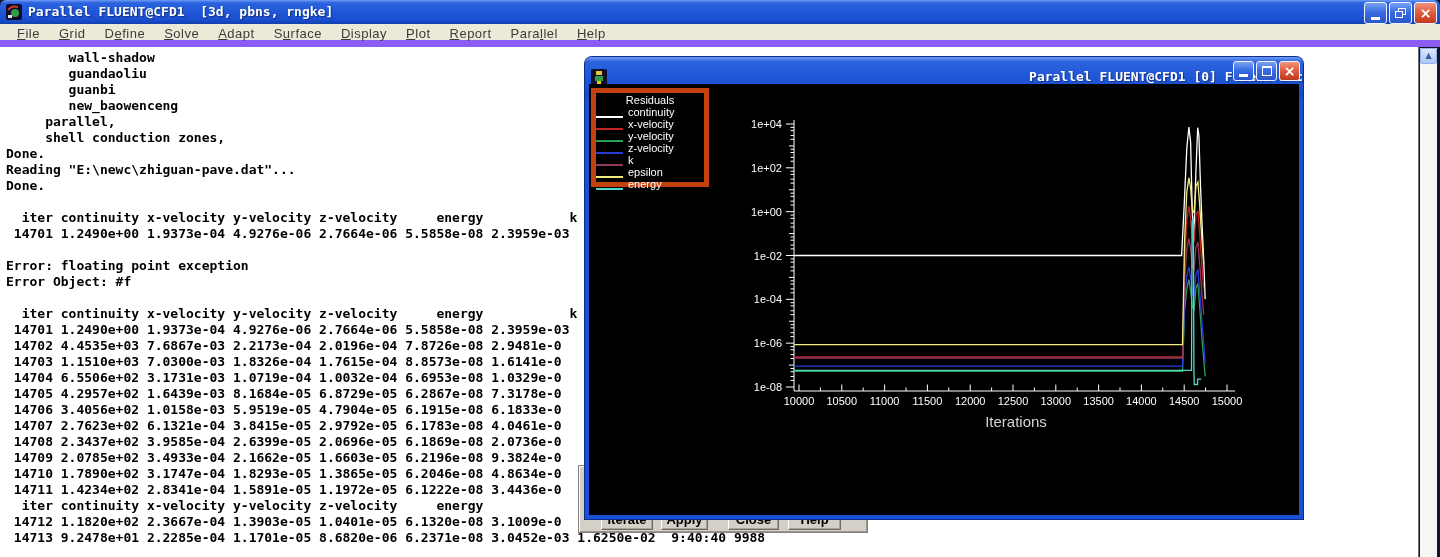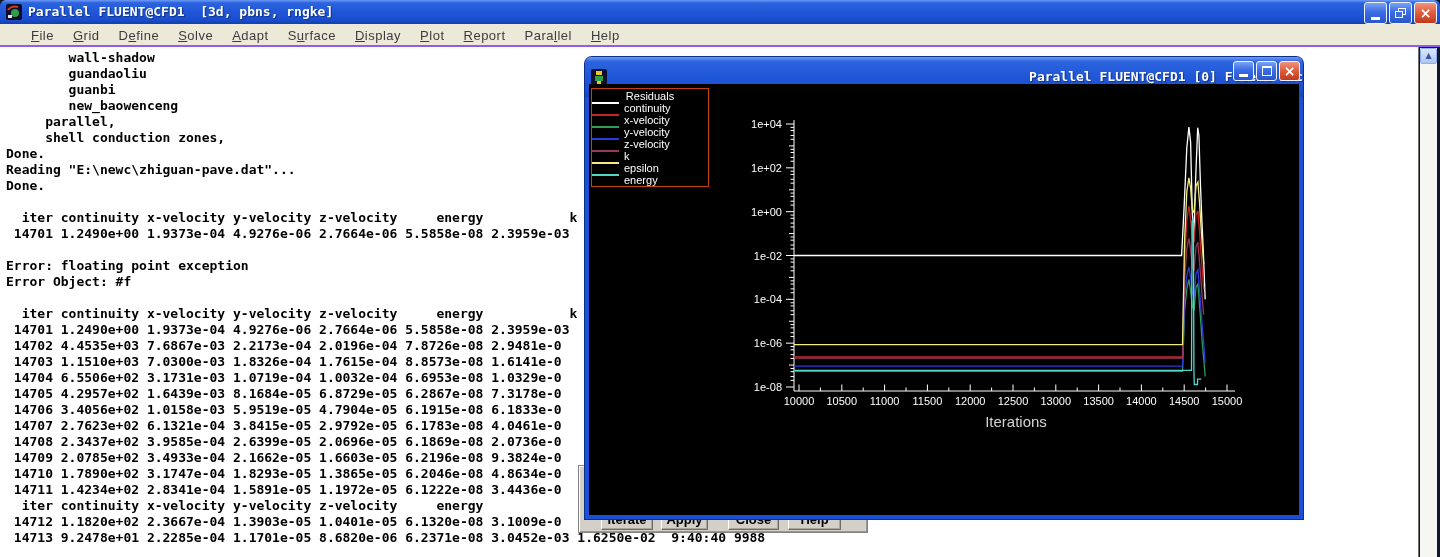--- a/index.html
+++ b/index.html
@@ -19,21 +19,21 @@
   .xp-btn.close-btn{background:linear-gradient(180deg,#f09480 0%,#e1603f 45%,#bf3a1c 100%);}
   .glyph-min{display:block;width:9px;height:3px;background:#fff;margin-top:11px;}
   .glyph-x{font:bold 14px/14px "DejaVu Sans",sans-serif;}
   .glyph-restore{width:11px;height:10px;position:relative;}
   .glyph-restore::before{content:"";position:absolute;right:0;top:0;width:6px;height:5px;border:1px solid #fff;}
   .glyph-restore::after{content:"";position:absolute;left:0;bottom:0;width:6px;height:5px;border:1px solid #fff;background:#3b6ce4;}
   .glyph-max{width:8px;height:7px;border:1px solid #fff;border-top:2px solid #fff;}
 
   
   .menubar{position:absolute;left:0;top:24px;right:0;height:23px;background:#ece9d8;
-    display:flex;align-items:flex-end;padding-left:22px;border-bottom:2px solid #8b5cf6;box-sizing:border-box;}
+    display:flex;align-items:flex-start;padding-left:8px;border-bottom:7px solid #8b5cf6;box-sizing:border-box;}
   .menu-item{font:13px "Liberation Sans",sans-serif;color:#3c3c3c;padding:2px 10px 2px 9px;letter-spacing:.5px;}
   .menu-item u{text-decoration:underline;}
 
   .console{position:absolute;left:0;top:47px;right:21px;bottom:0;background:#fff;
     border-right:1px solid #6f6f6f;padding:3px 0 0 6px;overflow:hidden;
     font:bold 13px/16px "DejaVu Sans Mono",monospace;color:#000;}
   .cline{white-space:pre;height:16px;}
 
   .scrollbar{position:absolute;right:3px;top:48px;bottom:0;width:17px;background:#f6f6f2;}
   .scroll-up{height:16px;width:17px;border:1px solid #8cb0f8;border-radius:2px;box-sizing:border-box;
@@ -50,24 +50,24 @@
 
   
   .plot-window{position:absolute;left:585px;top:57px;width:718px;height:462px;z-index:10;
     background:#1b50d6;border-radius:7px 7px 0 0;box-shadow:0 0 0 1px #0c2f87;}
   .plot-window .titlebar{border-radius:6px 6px 0 0;height:40px;background:
     linear-gradient(180deg,#6f9bf8 0%,#2c63de 12%,#2058d8 45%,#1a4ed0 82%,#1646b8 100%); justify-content: space-between;}
   .plot-window .win-controls{top:4px;}
   .plot-window .xp-btn{width:19px;height:18px;}
   .plot-content{position:absolute;left:4px;top:27px;right:4px;bottom:4px;background:#000;overflow:hidden;}
 
-  .legend{position:absolute;left:2px;top:4px;width:118px;height:99px;border:1px solid #c2410c;
+  .legend{position:absolute;left:2px;top:4px;width:118px;height:99px;border:5px solid #c2410c;
     color:#fff;font:11px "Liberation Sans",sans-serif;box-sizing:border-box;}
   .legend-title{text-align:center;margin-top:1px;}
-  .legend-row{display:flex;align-items:flex-start;height:12px;}
+  .legend-row{display:flex;align-items:flex-end;height:12px;}
   .legend-swatch{width:27px;height:0;margin-right:5px;flex:0 0 27px;}
   .legend-label{white-space:nowrap;}
 
   .caption-box{position:absolute;left:2px;top:377px;width:704px;height:45px;border:1px solid #fff;
     box-sizing:border-box;color:#fff;font:11px "Liberation Sans",sans-serif;}
   .caption-left{position:absolute;left:8px;top:18px;}
   .caption-right{position:absolute;right:8px;top:8px;text-align:right;line-height:15px;}
 
   svg text{font-family:"Liberation Sans",sans-serif;}
 </style>

